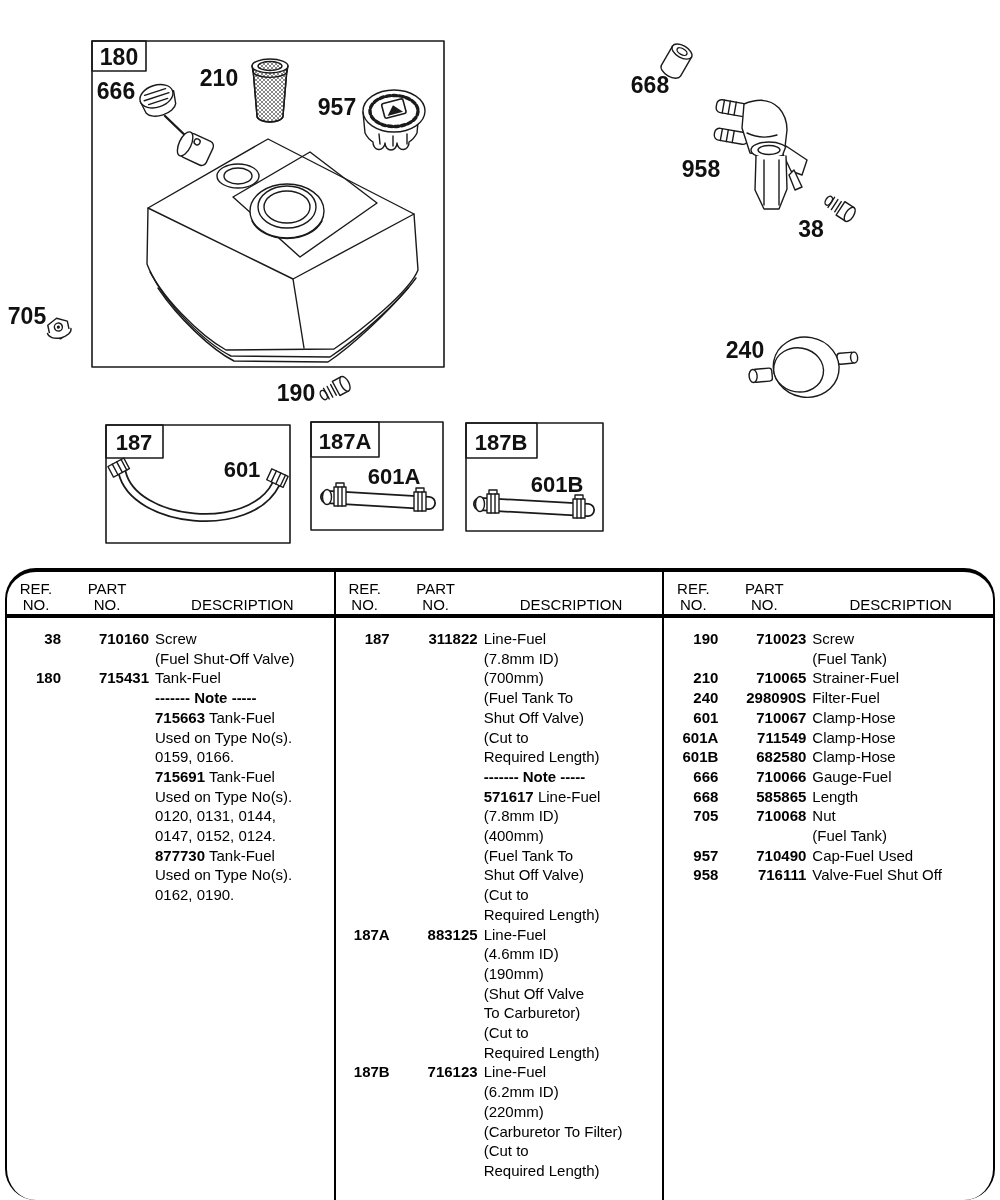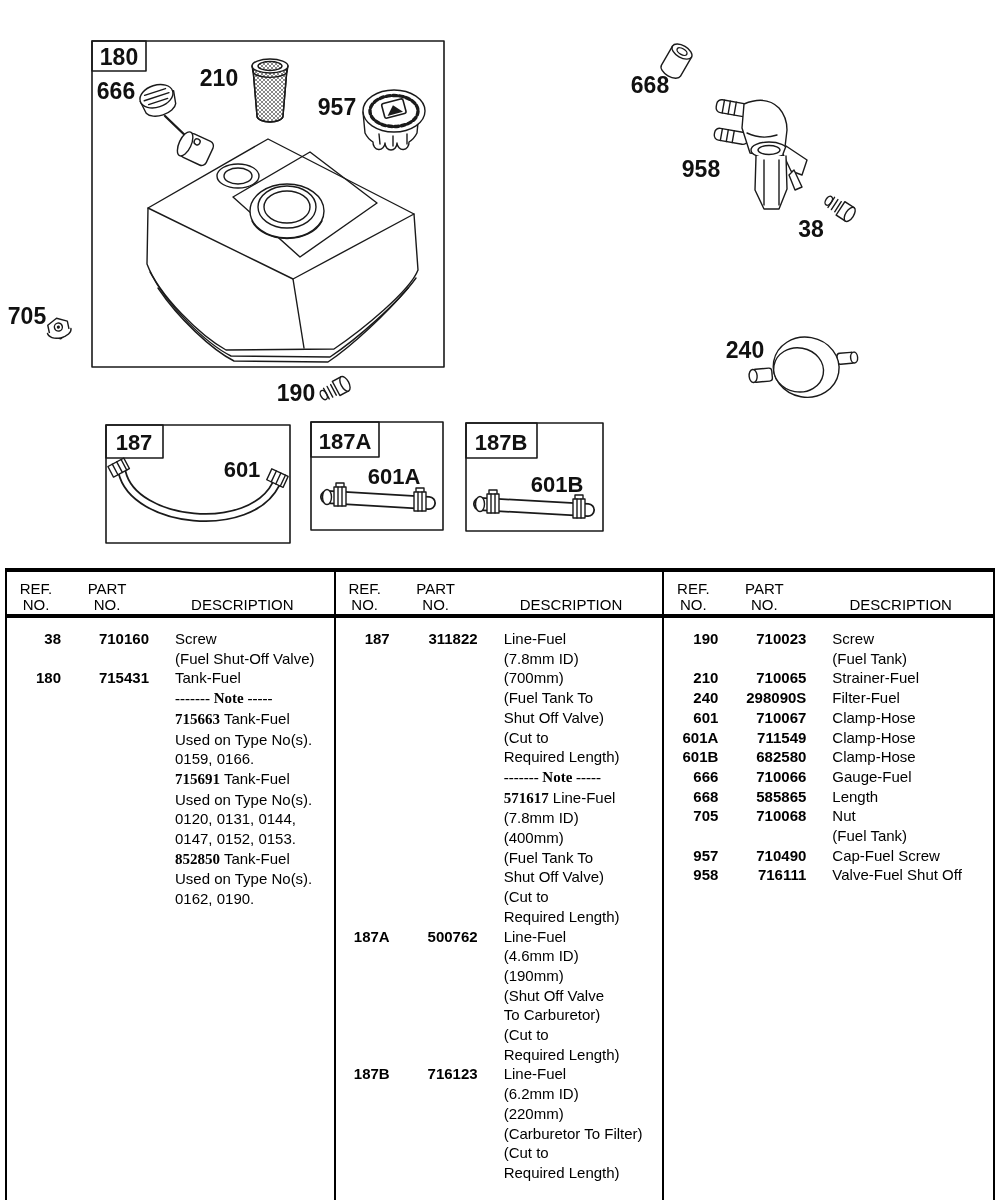--- a/index.html
+++ b/index.html
@@ -9,36 +9,36 @@
   }
   #diagram { position:absolute; left:0; top:0; }
   .lbl { font-family:"Liberation Sans", sans-serif; font-weight:bold; font-size:23px; fill:#111; }
   .lbl-s { font-size:22px; }
 
   
   .parts-table {
     position:absolute; left:5px; top:568px; width:990px; height:632px;
     border-top:4px solid #000; border-left:2px solid #000; border-right:2px solid #000;
     display:grid; grid-template-columns:1fr 1fr 1fr;
-    font-size:15px; line-height:19.7px; color:#000; box-sizing:border-box;
+    font-size:15px; line-height:19.7px; color:#000; box-sizing:border-box;border-radius:31px;
   }
   .section { border-right:2px solid #000; overflow:hidden; }
   .section:last-child { border-right:none; }
   .sec-header {
     height:46px; border-bottom:4px solid #000; box-sizing:border-box;
     display:grid; grid-template-columns:50px 84px 1fr; column-gap:4px;
     padding:5px 2px 1px 4px; align-items:end; line-height:16px;
   }
   .h-col { text-align:center; }
   .sec-body { padding-top:11px; }
   .row { display:grid; grid-template-columns:50px 84px 1fr; column-gap:4px; padding-left:4px; align-items:start; }
   .c-ref, .c-part { text-align:right; font-weight:bold; white-space:nowrap; }
   .c-desc { padding-left:2px; }
-  .line { white-space:nowrap;margin-left:20px; }
-  .line .bold { font-weight:bold;font-family:Liberation Serif, serif; }
+  .line { white-space:nowrap; }
+  .line .bold { font-weight:bold; }
 </style>
 </head>
 <body>
 
 <svg id="diagram" width="1000" height="565" viewBox="0 0 1000 565">
   <defs>
     <pattern id="mesh" width="4" height="4" patternUnits="userSpaceOnUse">
       <path d="M0,0 L4,4 M4,0 L0,4" stroke="#555" stroke-width="0.7"></path>
     </pattern>
   </defs>
@@ -278,22 +278,22 @@
           <div class="c-part">715431</div>
           <div class="c-desc">
             <div class="line"><span>Tank-Fuel</span></div>
             <div class="line"><span class="bold">------- Note -----</span></div>
             <div class="line"><span class="bold">715663</span><span> Tank-Fuel</span></div>
             <div class="line"><span>Used on Type No(s).</span></div>
             <div class="line"><span>0159, 0166.</span></div>
             <div class="line"><span class="bold">715691</span><span> Tank-Fuel</span></div>
             <div class="line"><span>Used on Type No(s).</span></div>
             <div class="line"><span>0120, 0131, 0144,</span></div>
-            <div class="line"><span>0147, 0152, 0153.</span></div>
-            <div class="line"><span class="bold">852850</span><span> Tank-Fuel</span></div>
+            <div class="line"><span>0147, 0152, 0124.</span></div>
+            <div class="line"><span class="bold">877730</span><span> Tank-Fuel</span></div>
             <div class="line"><span>Used on Type No(s).</span></div>
             <div class="line"><span>0162, 0190.</span></div>
           </div>
         </div>
       </div>
   </div>
 
   <div class="section">
     <div class="sec-header">
       <div class="h-col">
@@ -323,21 +323,21 @@
             <div class="line"><span>(7.8mm ID)</span></div>
             <div class="line"><span>(400mm)</span></div>
             <div class="line"><span>(Fuel Tank To</span></div>
             <div class="line"><span>Shut Off Valve)</span></div>
             <div class="line"><span>(Cut to</span></div>
             <div class="line"><span>Required Length)</span></div>
           </div>
         </div>
         <div class="row">
           <div class="c-ref">187A</div>
-          <div class="c-part">500762</div>
+          <div class="c-part">883125</div>
           <div class="c-desc">
             <div class="line"><span>Line-Fuel</span></div>
             <div class="line"><span>(4.6mm ID)</span></div>
             <div class="line"><span>(190mm)</span></div>
             <div class="line"><span>(Shut Off Valve</span></div>
             <div class="line"><span>To Carburetor)</span></div>
             <div class="line"><span>(Cut to</span></div>
             <div class="line"><span>Required Length)</span></div>
           </div>
         </div>
@@ -431,21 +431,21 @@
           <div class="c-part">710068</div>
           <div class="c-desc">
             <div class="line"><span>Nut</span></div>
             <div class="line"><span>(Fuel Tank)</span></div>
           </div>
         </div>
         <div class="row">
           <div class="c-ref">957</div>
           <div class="c-part">710490</div>
           <div class="c-desc">
-            <div class="line"><span>Cap-Fuel Screw</span></div>
+            <div class="line"><span>Cap-Fuel Used</span></div>
           </div>
         </div>
         <div class="row">
           <div class="c-ref">958</div>
           <div class="c-part">716111</div>
           <div class="c-desc">
             <div class="line"><span>Valve-Fuel Shut Off</span></div>
           </div>
         </div>
       </div>

